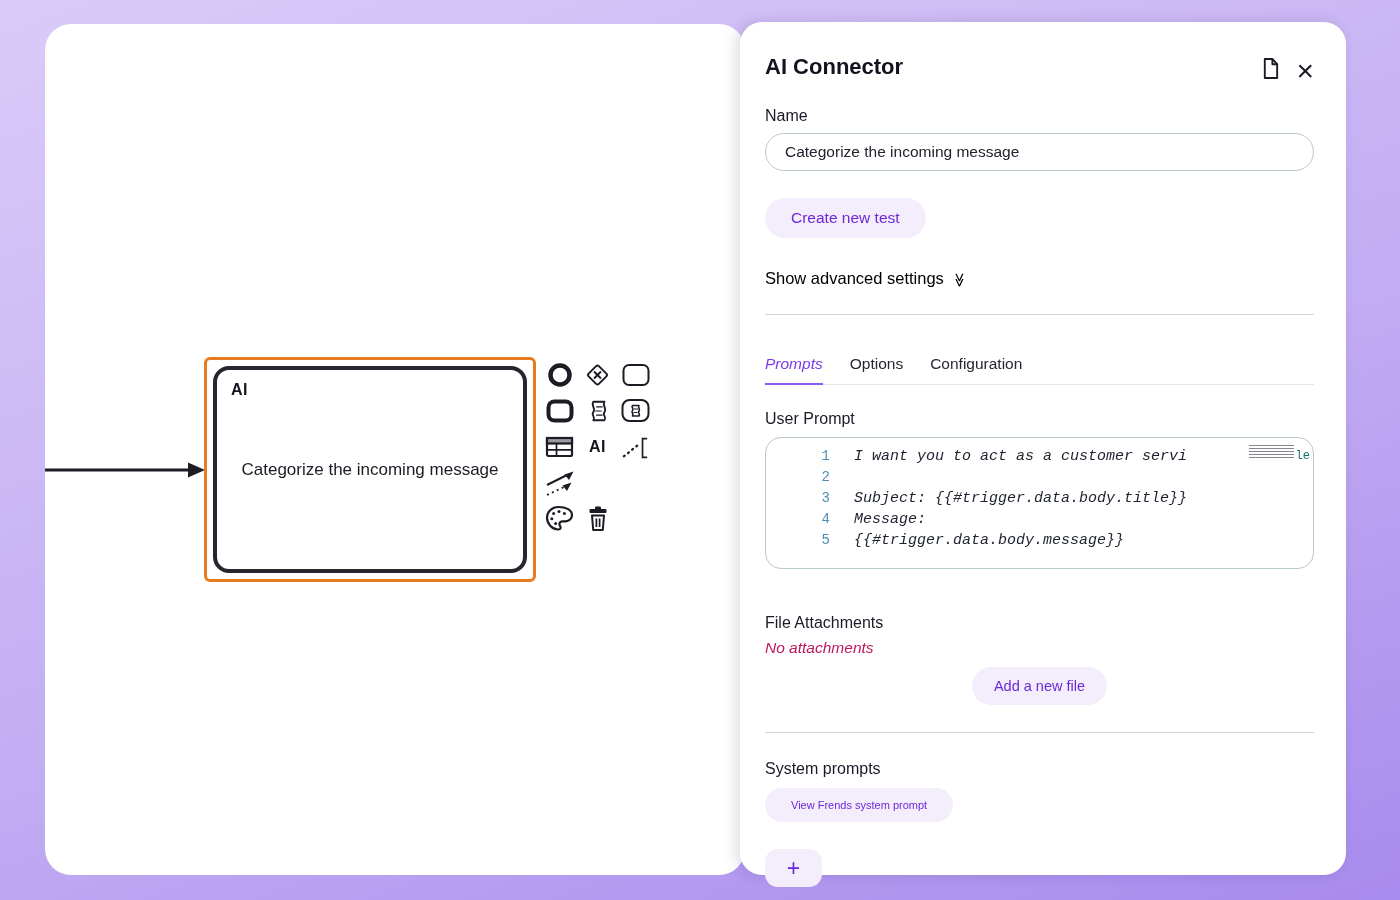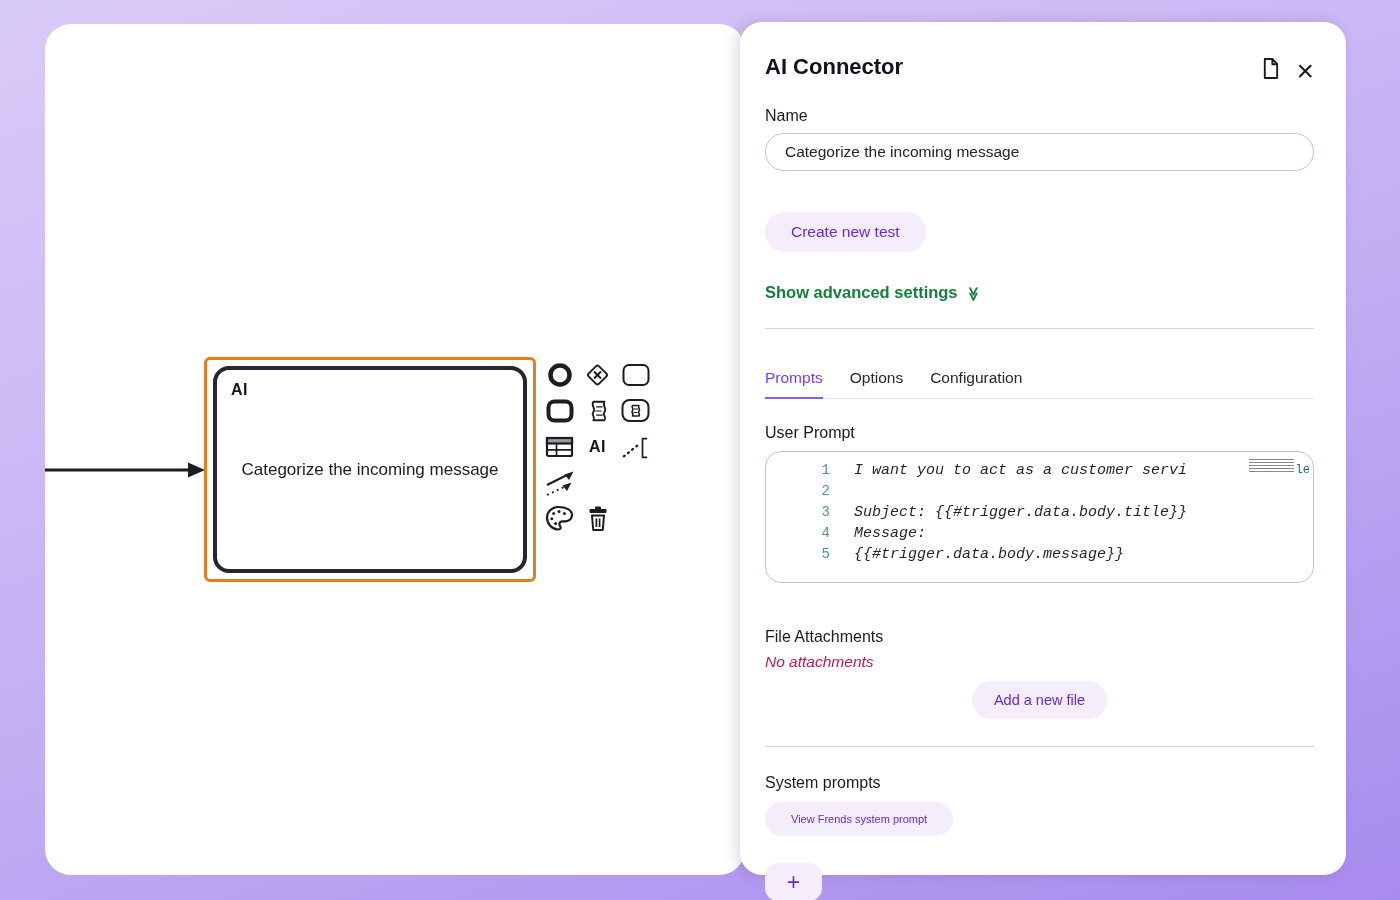--- a/index.html
+++ b/index.html
@@ -62,33 +62,33 @@
     border:1.5px solid #b9cbc8; border-radius:19px;
     padding:0 19px; font-size:15.5px; color:#25212e;
     font-family:inherit; outline:none; background:#fff;
   }
 
   .pill-btn {
     display:inline-block; background:#f4eefc; color:#6d28d9;
     border:none; border-radius:20px; cursor:pointer;
     font-family:inherit; font-size:15px; font-weight:500; padding:11px 26px;
   }
-  .create-btn { margin-top:41px; font-size:15.5px; }
+  .create-btn { margin-top:27px; font-size:15.5px; }
 
   .advanced {
     margin-top:31px; display:flex; align-items:center; gap:9px;
-    color:#15803d; font-size:16.5px; font-weight:700; cursor:pointer; width:max-content;
+    color:#000000; font-size:16.5px; font-weight:400; cursor:pointer; width:max-content;
   }
   .chev { display:inline-block; transform:rotate(90deg); font-size:14px; margin-top:2px; }
 
   .divider { height:1px; background:#ccd9d6; margin-top:26px; }
 
   .tabs { display:flex; gap:27px; margin-top:40px; border-bottom:1px solid #e6e8e7; }
   .tab { font-size:15.5px; padding-bottom:10px; color:#2a2433; cursor:pointer; }
-  .tab.active { color:#7c3aed; border-bottom:2px solid #8a5cf0; margin-bottom:-1px; }
+  .tab.active { color:#7c3aed; border-bottom:2px solid #8a5cf0; margin-bottom:-1px;font-style:italic; }
 
   .section-label { font-size:16px; font-weight:500; color:#1d1926; }
   .up-label { margin-top:25px; }
 
   .editor {
     margin-top:9px; position:relative; height:132px; overflow:hidden;
     border:1.5px solid #b9cbc8; border-radius:16px; background:#fff;
     padding-top:8px; cursor:text;
   }
   .code-row {

